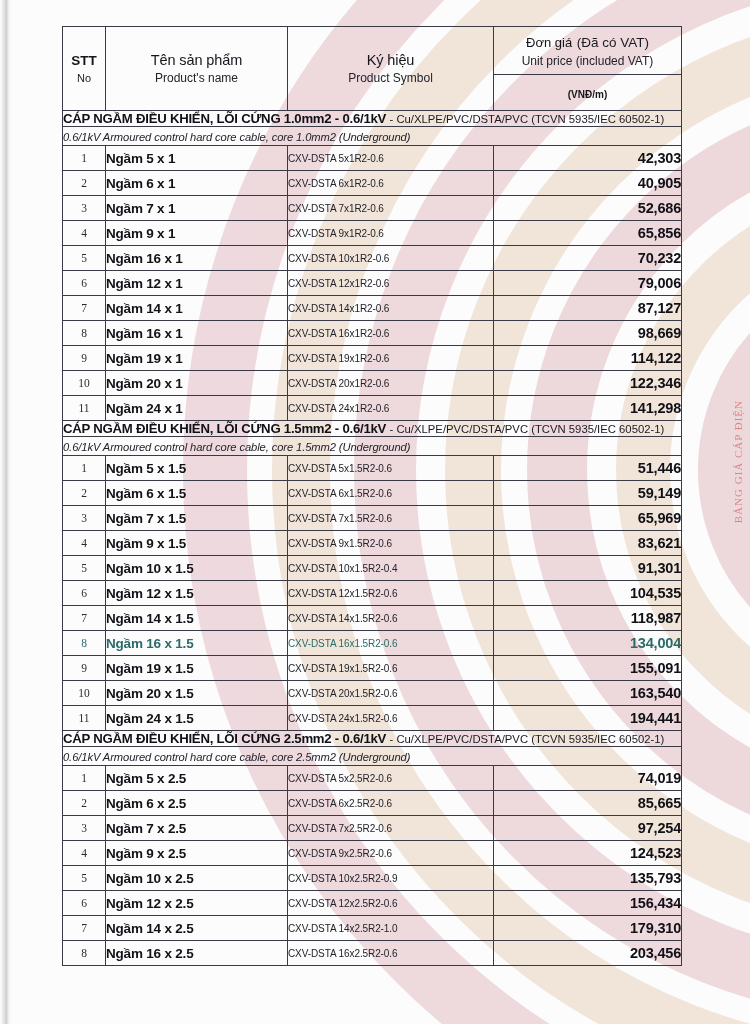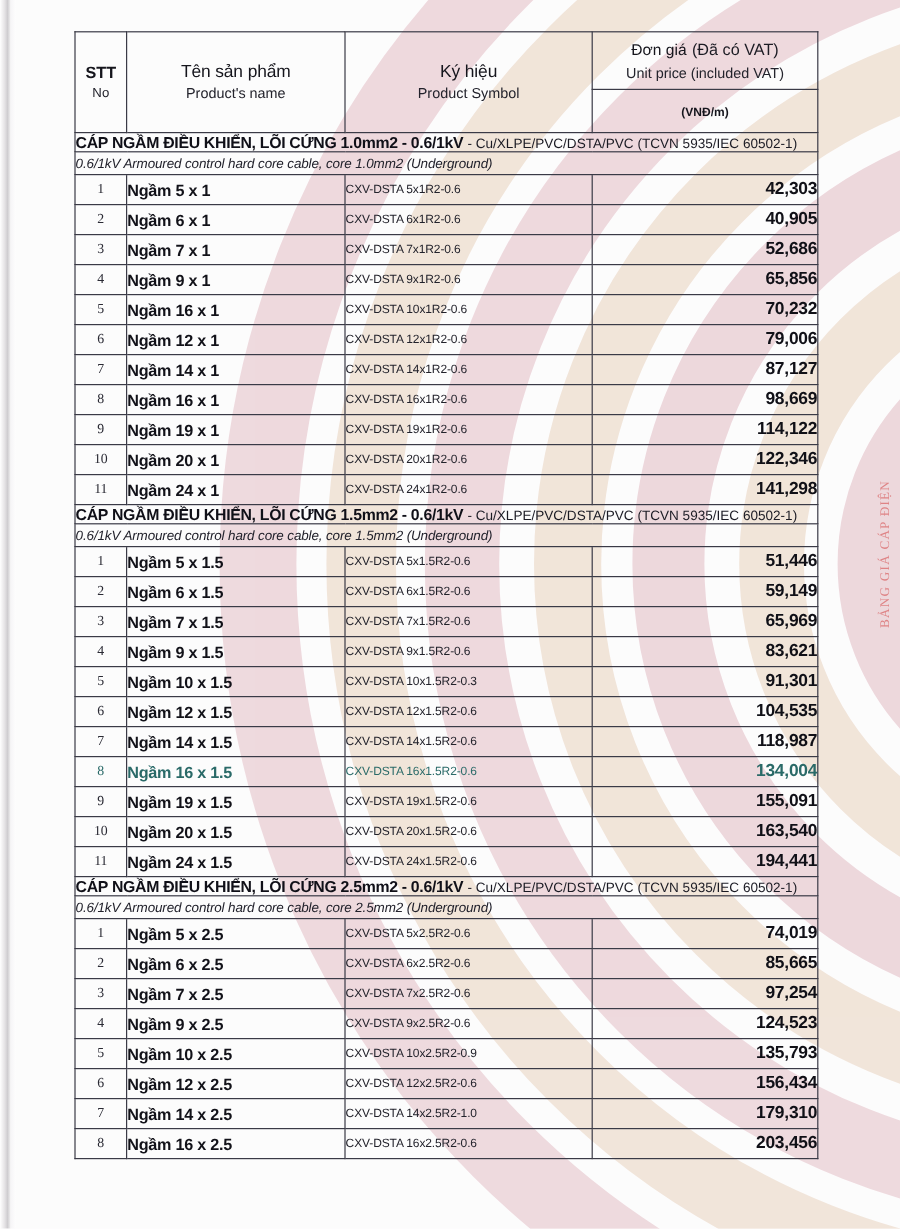--- a/index.html
+++ b/index.html
@@ -382,21 +382,21 @@
           </tr>
           <tr class="data-row">
             <td class="cell-stt">4</td>
             <td class="cell-name">Ngầm 9 x 1.5</td>
             <td class="cell-sym">CXV-DSTA 9x1.5R2-0.6</td>
             <td class="cell-price">83,621</td>
           </tr>
           <tr class="data-row">
             <td class="cell-stt">5</td>
             <td class="cell-name">Ngầm 10 x 1.5</td>
-            <td class="cell-sym">CXV-DSTA 10x1.5R2-0.3</td>
+            <td class="cell-sym">CXV-DSTA 10x1.5R2-0.4</td>
             <td class="cell-price">91,301</td>
           </tr>
           <tr class="data-row">
             <td class="cell-stt">6</td>
             <td class="cell-name">Ngầm 12 x 1.5</td>
             <td class="cell-sym">CXV-DSTA 12x1.5R2-0.6</td>
             <td class="cell-price">104,535</td>
           </tr>
           <tr class="data-row">
             <td class="cell-stt">7</td>

